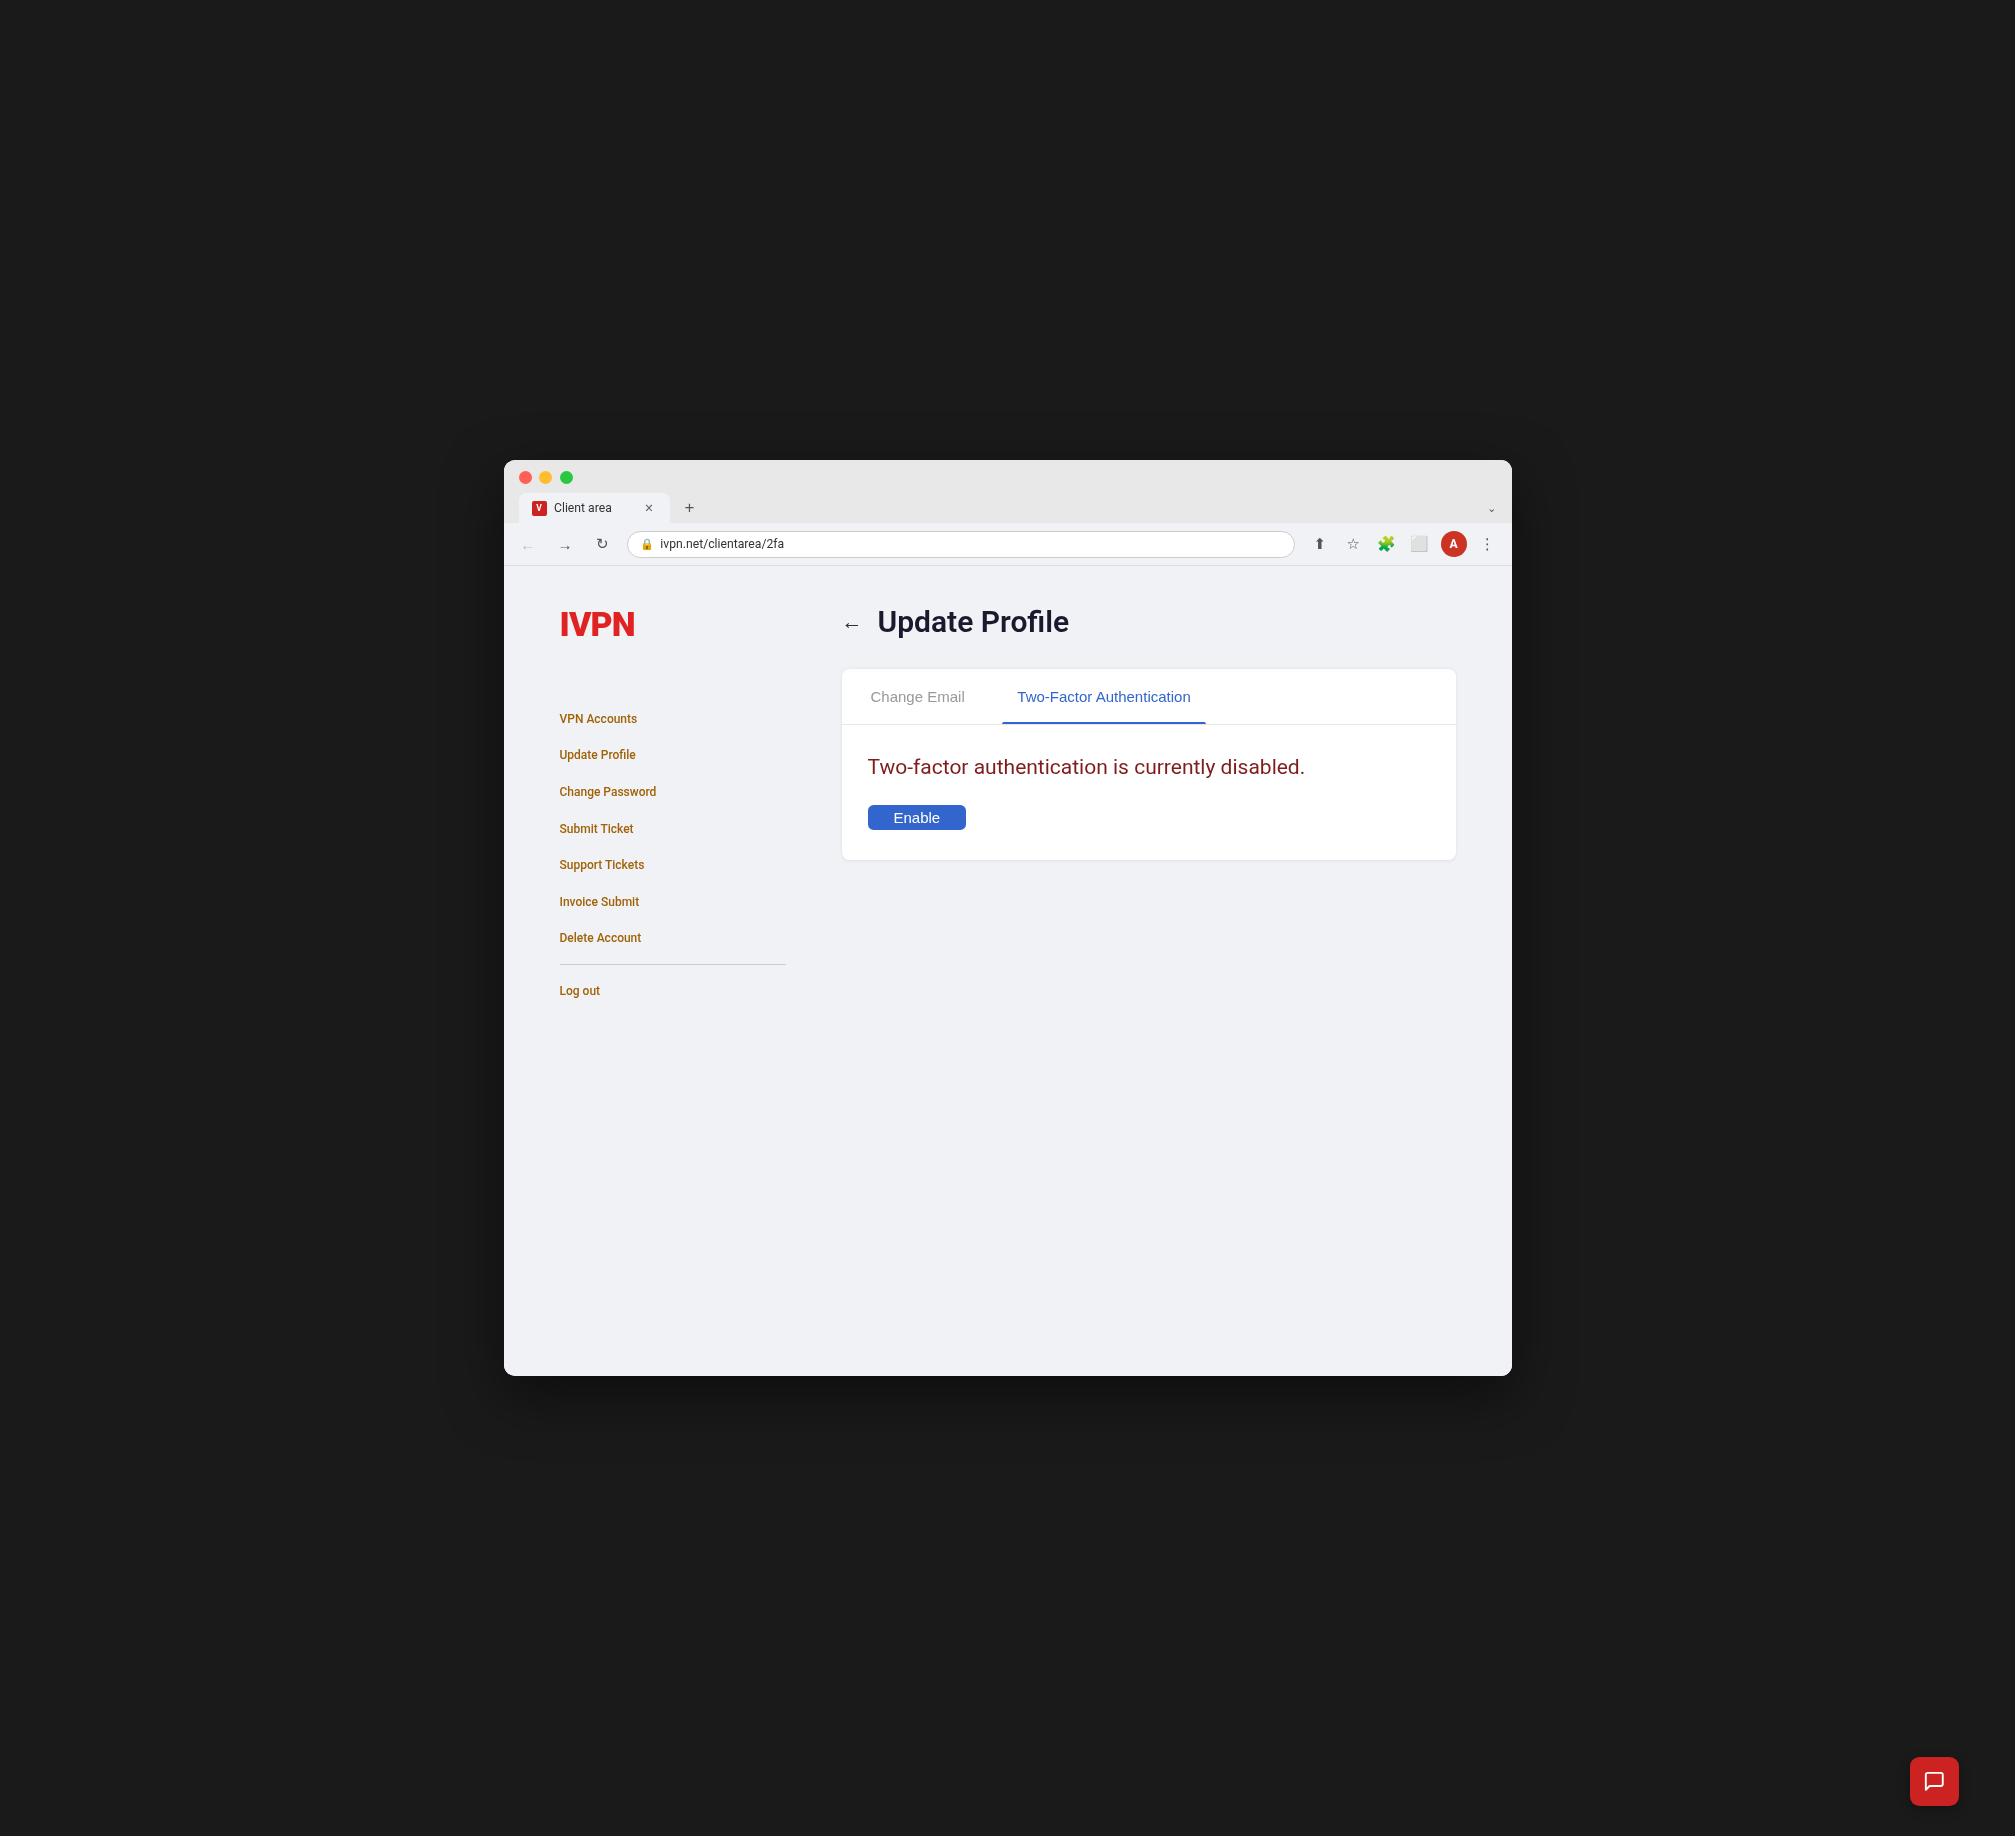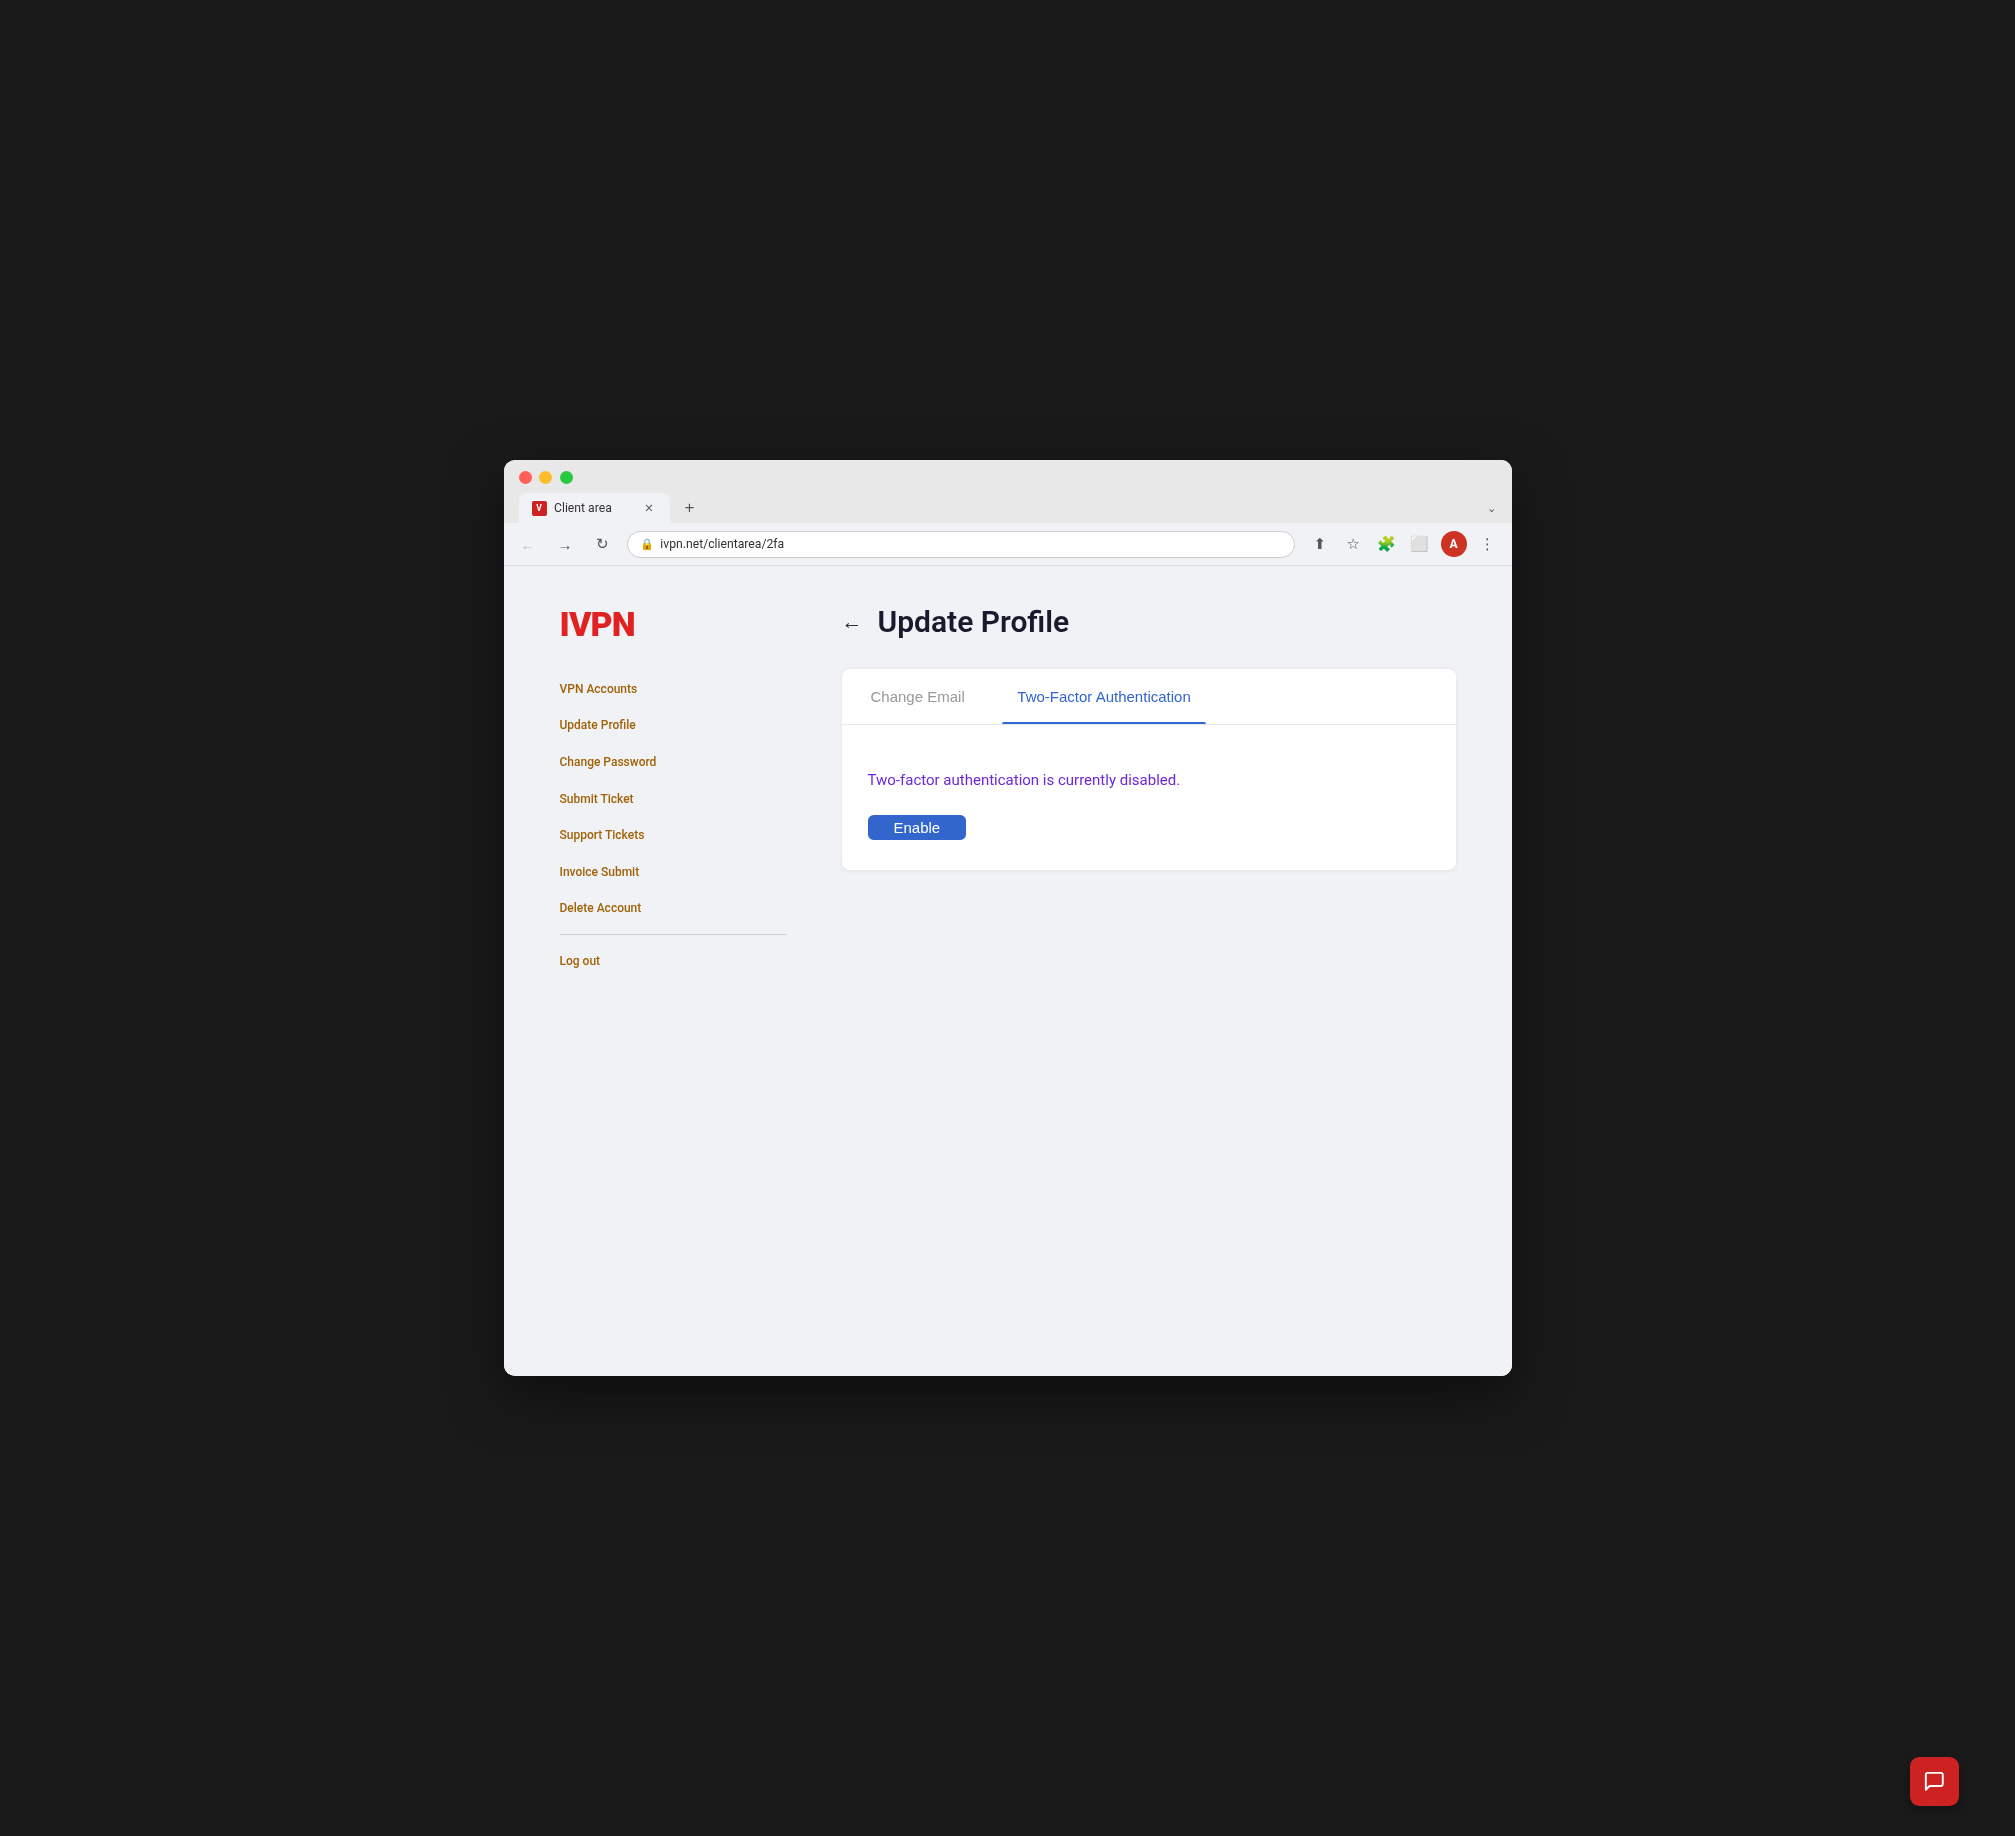--- a/index.html
+++ b/index.html
@@ -201,21 +201,21 @@
       min-height: 810px;
     }
 
     
     .sidebar {
       width: 226px;
       flex-shrink: 0;
     }
 
     .logo {
-      margin-bottom: 26px;
+      margin-bottom: 56px;
     }
 
     .logo-text {
       font-size: 34px;
       font-weight: 900;
       color: #e02222;
       letter-spacing: -0.9px;
     }
 
     .sidebar-nav {
@@ -311,24 +311,23 @@
       height: 2.8px;
       background: #3366cc;
       border-radius: 1.9px 1.9px 0 0;
     }
 
     .card-body {
       padding: 30px 26px;
     }
 
     .status-text {
-      font-size: 15px;
-      color: #6d28d9;
+      font-size: 21px;
+      color: #7f1d1d;
       margin-bottom: 26px;
-      margin-top: 16px;
     }
 
     .enable-btn {
       background: #3366cc;
       color: white;
       border: none;
       border-radius: 5.6px;
       padding: 4px 26px;
       font-size: 15px;
       cursor: pointer;

